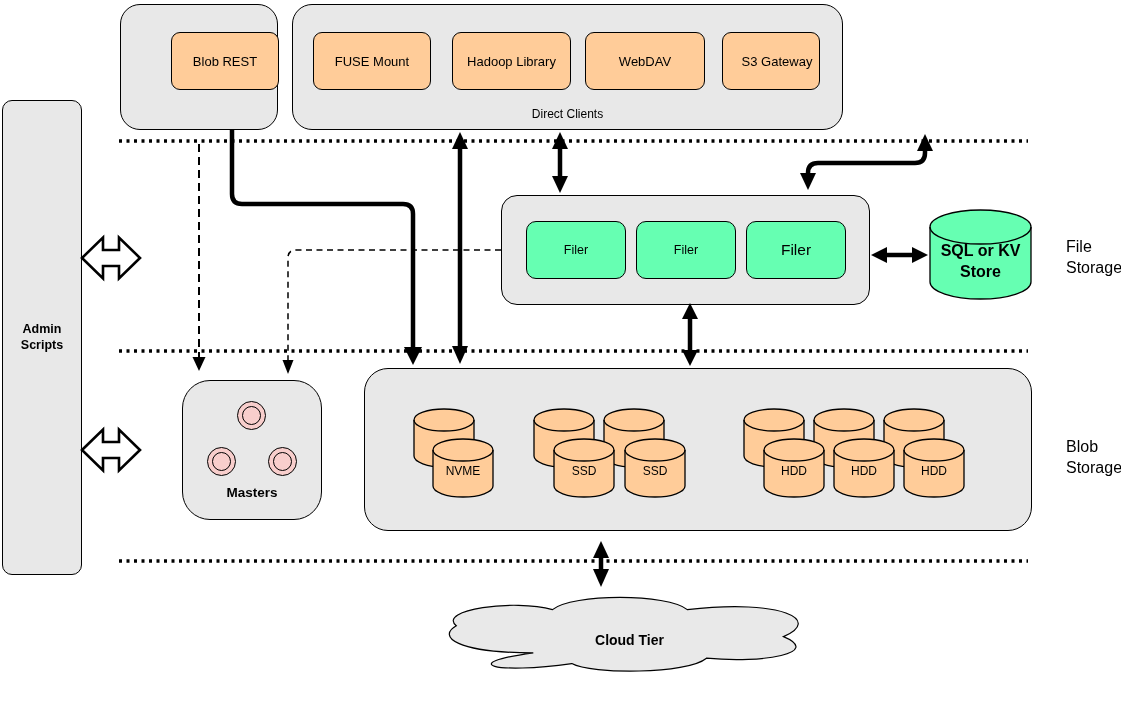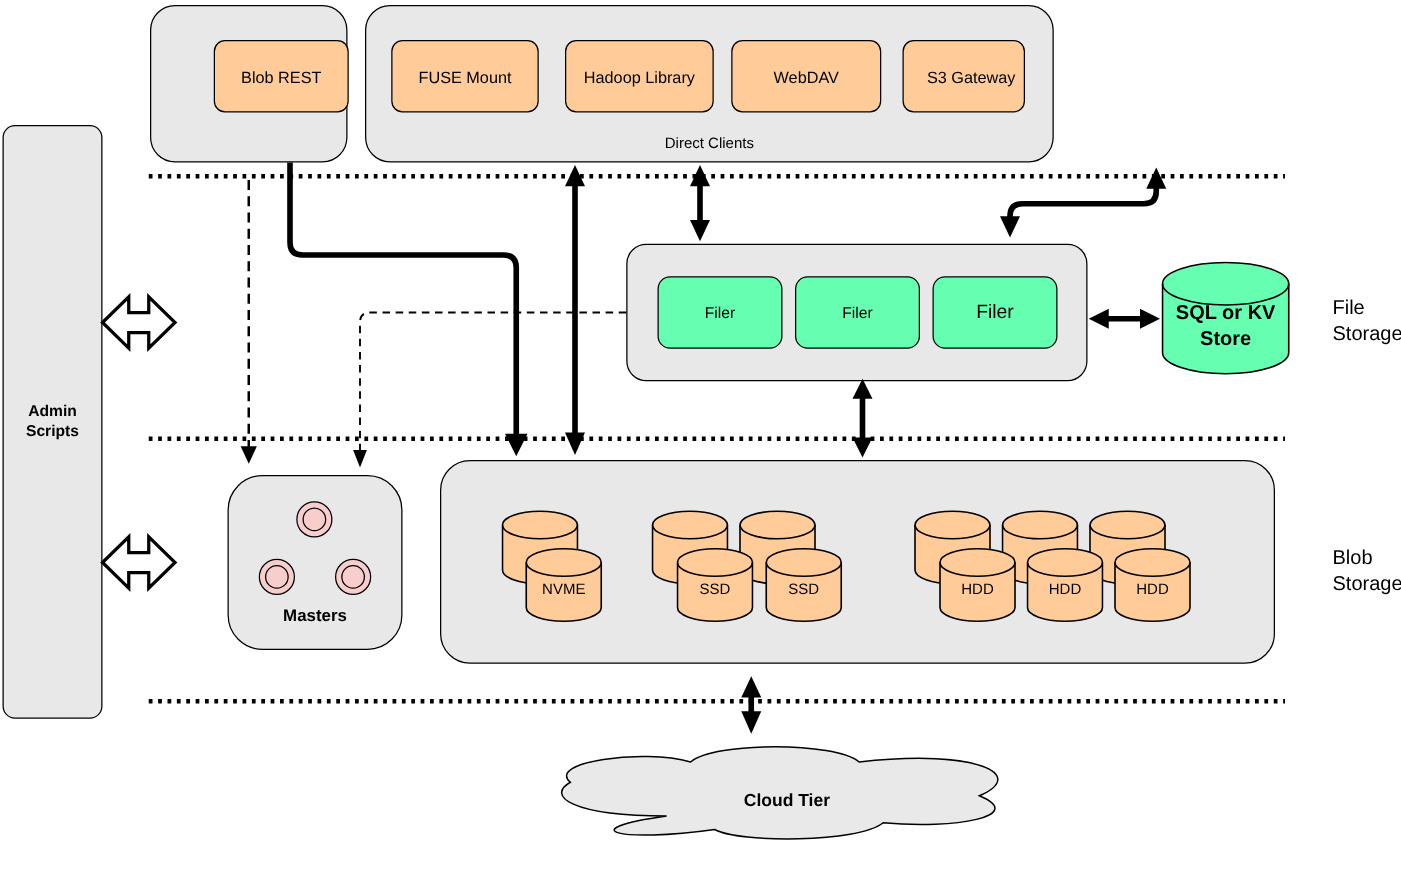--- a/index.html
+++ b/index.html
@@ -92,21 +92,21 @@
       </div>
     <div class="mcircle" style="left:24px;top:66px;">
         <div class="mcircle-inner"></div>
       </div>
     <div class="mcircle" style="left:85px;top:66px;">
         <div class="mcircle-inner"></div>
       </div>
     <div class="label bold" style="left:0;right:0;top:104px;font-size:13.5px;">Masters</div>
   </div>
 
-  <div class="container" style="left:352px;top:368px;width:668px;height:163px;border-radius:24px;">
+  <div class="container" style="left:364px;top:368px;width:668px;height:163px;border-radius:24px;">
 
     <div class="cyl" style="left:48px;top:39px;">
       <svg width="62" height="60" viewBox="0 0 62 60">
           <path class="cylfill" d="M1,12 A30,11 0 0 1 61,12 V48 A30,11 0 0 1 1,48 Z"></path>
           <path class="cylline" d="M61,12 A30,11 0 0 1 1,12"></path>
         </svg>
     </div>
     <div class="cyl" style="left:67px;top:69px;">
       <svg width="62" height="60" viewBox="0 0 62 60">
           <path class="cylfill" d="M1,12 A30,11 0 0 1 61,12 V48 A30,11 0 0 1 1,48 Z"></path>

